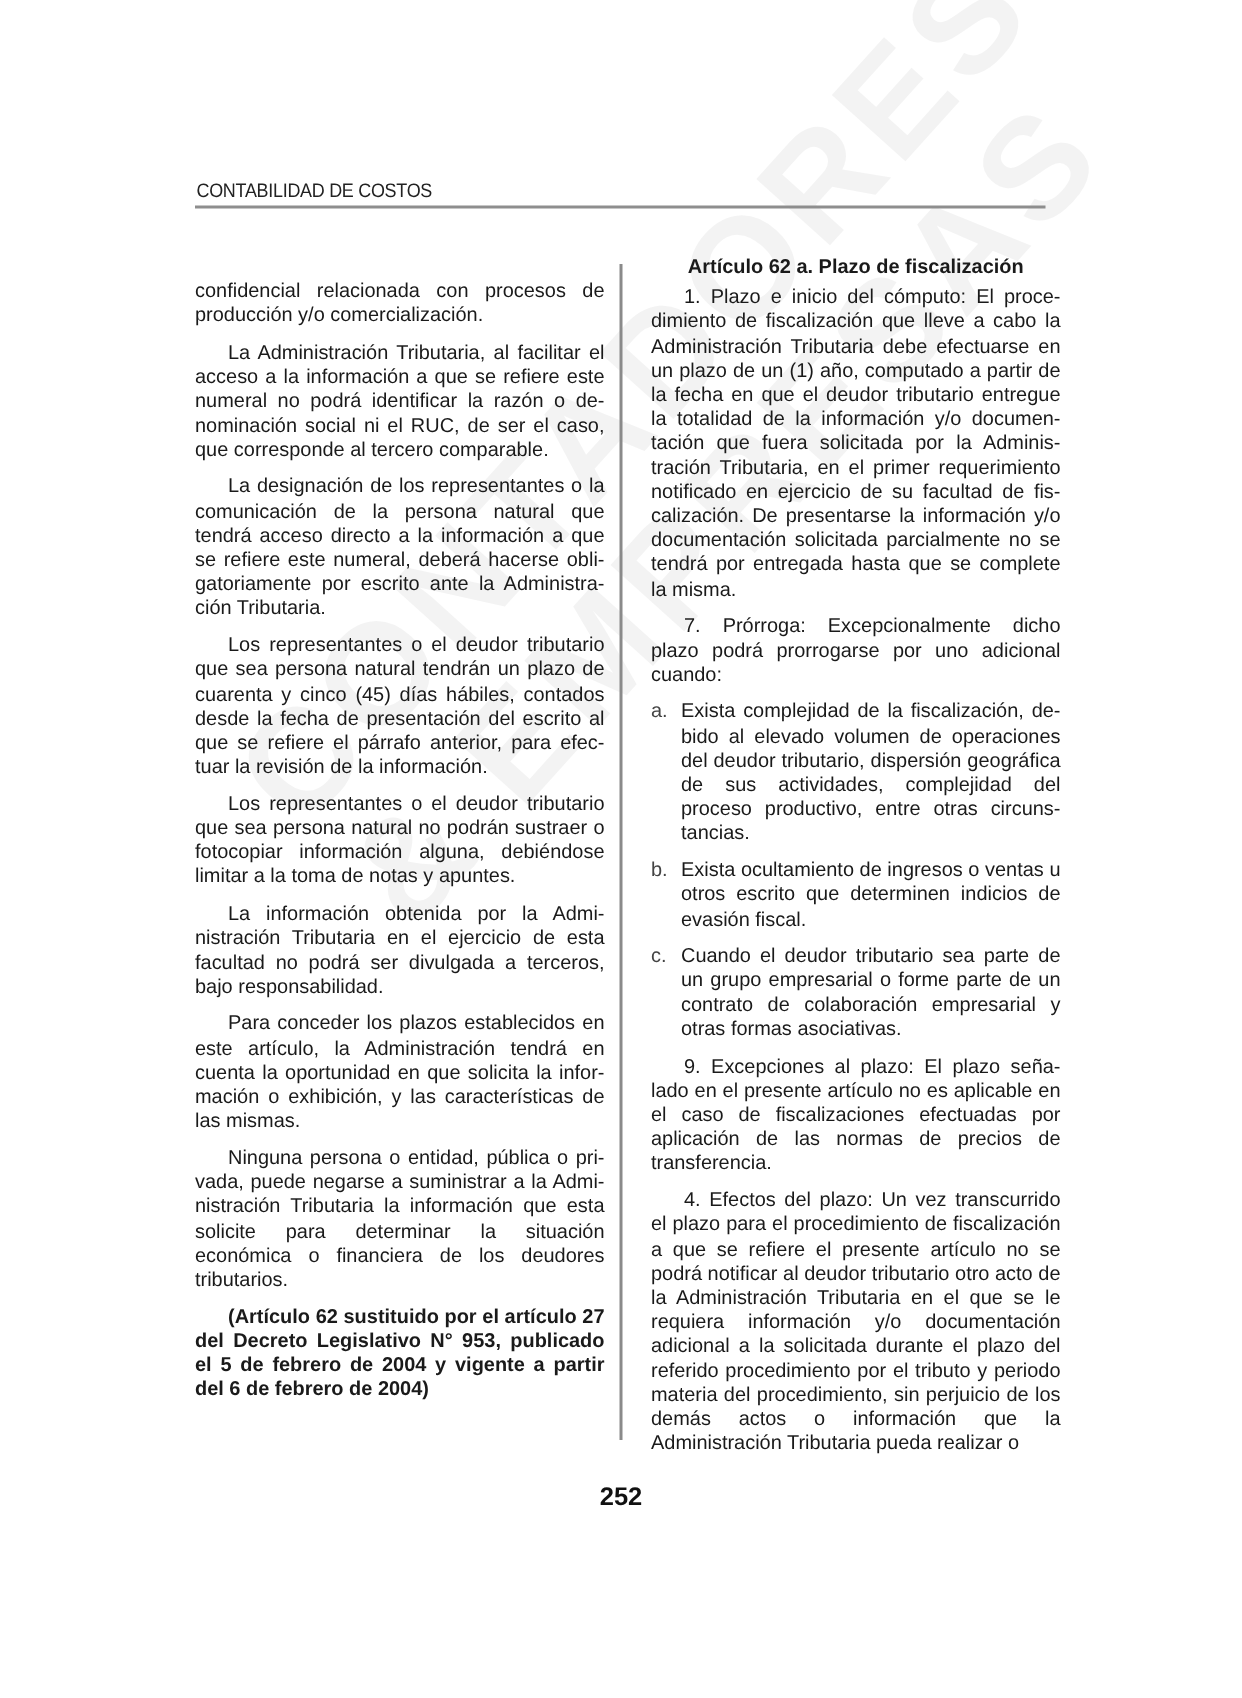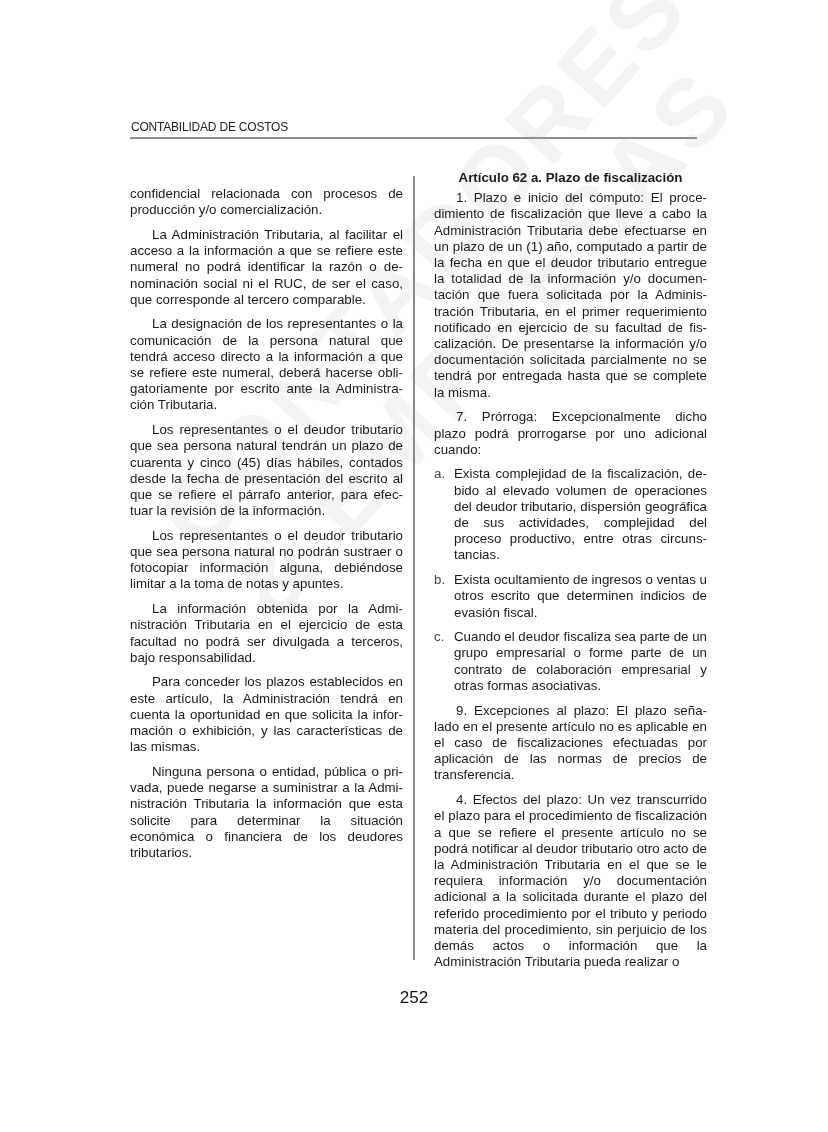--- a/index.html
+++ b/index.html
@@ -14,21 +14,21 @@
   .col-right { left: 405px; width: 273px; margin-left: 29px; }
   .divider { position: absolute; left: 413px; top: 176px; width: 2px; height: 784px; background: #8a8a8a; }
   p { margin: 0 0 8.5px 0; text-indent: 22px; hyphens: manual; }
   p.noindent { text-indent: 0; margin-top: 16px; }
   p.bold { font-weight: bold; }
   .art-title { font-weight: bold; text-align: center; margin: 0 0 4px 0; text-indent: 0; font-size: 13.3px; }
   .list-item { display: flex; margin: 0 0 8.5px 0; }
   .list-item .marker { width: 20px; flex: 0 0 20px; color: #444; }
   .list-item .body { flex: 1; text-align: justify; }
   .page-number { position: absolute; left: 0; width: 828px; top: 988px; text-align: center;
-         font-weight: normal; font-size: 17px; color: #111; }
+         font-weight: bold; font-size: 17px; color: #111; }
   .watermark { position: absolute; left: 140px; top: 500px; width: 700px; font-size: 96px; font-weight: bold;
          color: rgba(160,160,160,0.13); transform: rotate(-48deg); transform-origin: left top;
          white-space: nowrap; letter-spacing: 6px; pointer-events: none; line-height: 100px; }
 </style>
 </head>
 <body>
 
 <div class="page">
 
   <div class="watermark">
@@ -41,38 +41,39 @@
 
   <div class="col col-left">
     <p class="noindent">confidencial relacionada con procesos de producción y/o comercialización.</p>
     <p>La Administración Tributaria, al facilitar el acceso a la información a que se refiere este numeral no podrá identificar la razón o de­nominación social ni el RUC, de ser el caso, que corresponde al tercero comparable.</p>
     <p>La designación de los representantes o la comunicación de la persona natural que tendrá acceso directo a la información a que se refiere este numeral, deberá hacerse obli­gatoriamente por escrito ante la Administra­ción Tributaria.</p>
     <p>Los representantes o el deudor tributario que sea persona natural tendrán un plazo de cuarenta y cinco (45) días hábiles, contados desde la fecha de presentación del escrito al que se refiere el párrafo anterior, para efec­tuar la revisión de la información.</p>
     <p>Los representantes o el deudor tributario que sea persona natural no podrán sustraer o fotocopiar información alguna, debiéndose limitar a la toma de notas y apuntes.</p>
     <p>La información obtenida por la Admi­nistración Tributaria en el ejercicio de esta facultad no podrá ser divulgada a terceros, bajo responsabilidad.</p>
     <p>Para conceder los plazos establecidos en este artículo, la Administración tendrá en cuenta la oportunidad en que solicita la infor­mación o exhibición, y las características de las mismas.</p>
     <p>Ninguna persona o entidad, pública o pri­vada, puede negarse a suministrar a la Admi­nistración Tributaria la información que esta solicite para determinar la situación económica o financiera de los deudores tributarios.</p>
+    <p class="bold">(Artículo 62 sustituido por el artículo 27 del Decreto Legislativo N° 953, publi­cado el 5 de febrero de 2004 y vigente a partir del 6 de febrero de 2004)</p>
   </div>
 
   <div class="divider"></div>
 
   <div class="col col-right">
     <div class="art-title">Artículo 62 a. Plazo de fiscalización</div>
     <p>1. Plazo e inicio del cómputo: El proce­dimiento de fiscalización que lleve a cabo la Administración Tributaria debe efectuarse en un plazo de un (1) año, computado a partir de la fecha en que el deudor tributario entregue la totalidad de la información y/o documen­tación que fuera solicitada por la Adminis­tración Tributaria, en el primer requerimiento notificado en ejercicio de su facultad de fis­calización. De presentarse la información y/o documentación solicitada parcialmente no se tendrá por entregada hasta que se complete la misma.</p>
     <p>7. Prórroga: Excepcionalmente dicho plazo podrá prorrogarse por uno adicional cuando:</p>
     <div class="list-item">
       <span class="marker">a.</span>
       <span class="body">Exista complejidad de la fiscalización, de­bido al elevado volumen de operaciones del deudor tributario, dispersión geográ­fica de sus actividades, complejidad del proceso productivo, entre otras circuns­tancias.</span>
     </div>
     <div class="list-item">
       <span class="marker">b.</span>
       <span class="body">Exista ocultamiento de ingresos o ventas u otros escrito que determinen indicios de evasión fiscal.</span>
     </div>
     <div class="list-item">
       <span class="marker">c.</span>
-      <span class="body">Cuando el deudor fiscaliza sea parte de un grupo empresarial o forme parte de un contrato de colaboración empresarial y otras formas asociativas.</span>
+      <span class="body">Cuando el deudor tributario sea parte de un grupo empresarial o forme parte de un contrato de colaboración empresarial y otras formas asociativas.</span>
     </div>
     <p>9. Excepciones al plazo: El plazo seña­lado en el presente artículo no es aplicable en el caso de fiscalizaciones efectuadas por aplicación de las normas de precios de transferencia.</p>
     <p>4. Efectos del plazo: Un vez transcurrido el plazo para el procedimiento de fiscaliza­ción a que se refiere el presente artículo no se podrá notificar al deudor tributario otro acto de la Administración Tributaria en el que se le requiera información y/o documenta­ción adicional a la solicitada durante el pla­zo del referido procedimiento por el tributo y periodo materia del procedimiento, sin per­juicio de los demás actos o información que la Administración Tributaria pueda realizar o</p>
   </div>
 
   <div class="page-number">252</div>
 </div>
 
 </body></html>

